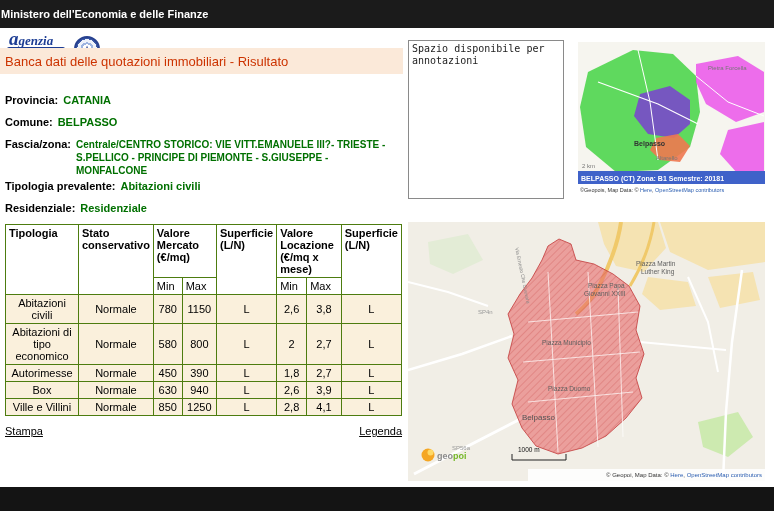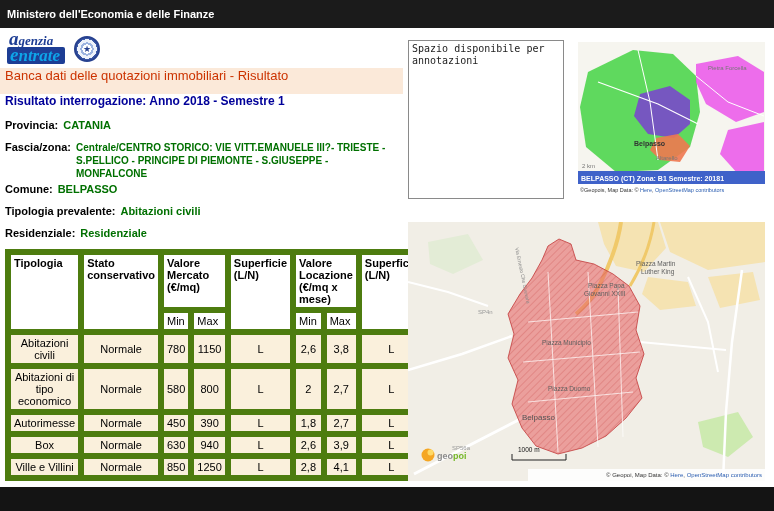--- a/index.html
+++ b/index.html
@@ -1,48 +1,48 @@
 <!DOCTYPE html>
 <html><head>
 <meta charset="utf-8">
 <style>
   *{box-sizing:border-box;margin:0;padding:0}
   html,body{width:774px;height:511px}
   body{font-family:"Liberation Sans",sans-serif;background:#fff}
   .screen{position:relative;width:774px;height:511px;overflow:hidden;background:#fff}
 
   .topbar{position:absolute;left:0;top:0;width:774px;height:28px;background:#1b1b1b;color:#fff;
-          font-size:11px;font-weight:bold;display:flex;align-items:center;padding-left:7px}
+          font-size:11px;font-weight:bold;display:flex;align-items:center;padding-left:1px}
   .bottombar{position:absolute;left:0;top:487px;width:774px;height:24px;background:#141414}
 
   .logo{position:absolute;left:7px;top:33px;display:flex;align-items:center}
   .logo-l1{font-family:"Liberation Serif",serif;font-style:italic;font-weight:bold;color:#1d3d94;
            font-size:13px;line-height:12px;padding-left:2px}
   .logo-l1::first-letter{font-size:19px}
   .logo-l2{font-family:"Liberation Serif",serif;font-style:italic;font-weight:bold;color:#0ea5e9;
            background:#1d3d94;font-size:17px;line-height:15px;padding:0 5px 1px 3px;border-radius:2px}
   .logo-l2::first-letter{font-size:19px}
   .emblem{width:26px;height:26px;border-radius:50%;margin-left:9px;margin-top:1px;
           border:2px solid #27418f;
           background:radial-gradient(circle at 50% 50%, #ffffff 0 30%, #9db4e0 30% 42%, #eef2fa 42% 62%, #3a57a5 62% 100%);
           display:flex;align-items:center;justify-content:center;color:#27418f;font-size:9px}
 
-  .titlebar{position:absolute;left:0;top:68px;width:403px;height:26px;background:#fbe9d9;
-            color:#cc3300;font-size:13px;display:flex;padding-left:5px}
+  .titlebar{position:absolute;left:0;top:48px;width:403px;height:26px;background:#fbe9d9;
+            color:#cc3300;font-size:13px;display:flex;align-items:center;padding-left:5px}
 
   .leftcol{position:absolute;left:5px;top:94px;width:397px}
   .result{color:#000099;font-weight:bold;font-size:12px;margin-bottom:11px}
   .frow{display:flex;font-size:11px;margin-bottom:9px;line-height:13px}
   .frow.tight{margin-bottom:3px}
   .flabel{font-weight:bold;color:#000;margin-right:5px;white-space:nowrap}
   .fvalue{font-weight:bold;color:#007000}
   .fvalue.small{font-size:10px}
 
   table{border-collapse:collapse;width:100%;margin-top:4px}
-  th,td{border:6px solid #4d7c0f;font-size:11px;padding:2px 3px}
+  th,td{border:1px solid #4d7c0f;font-size:11px;padding:2px 3px}
   th{background:#fff;text-align:left;font-weight:bold;vertical-align:top}
   th.sub{font-weight:normal}
   td{background:#faf0dc;text-align:center;vertical-align:middle;color:#000}
 
   .linksrow{display:flex;justify-content:space-between;margin-top:9px;font-size:11px}
   .plainlink{color:#000;text-decoration:underline;cursor:pointer}
 
   .annot{position:absolute;left:408px;top:40px;width:156px;height:159px;
          font-family:"DejaVu Sans Mono",monospace;font-size:10px;color:#222;
          border:1px solid #8a8a8a;padding:2px 3px;resize:none;background:#fff;line-height:12px}
@@ -78,33 +78,32 @@
       <div class="logo-l2">entrate</div>
     </div>
     <div class="emblem">★</div>
   </div>
 
   <div class="titlebar">
     <span>Banca dati delle quotazioni immobiliari - Risultato</span>
   </div>
 
   <div class="leftcol">
-    <div class="result">Risultato interrogazione: Anno 2018 - Semestre 1</div>
 
     <div class="frow">
       <span class="flabel">Provincia:</span>
       <span class="fvalue">CATANIA</span>
+    </div>
+    <div class="frow">
+      <span class="flabel">Comune:</span>
+      <span class="fvalue">BELPASSO</span>
     </div>
     <div class="frow tight">
       <span class="flabel">Fascia/zona:</span>
       <span class="fvalue small">Centrale/CENTRO STORICO: VIE VITT.EMANUELE III?- TRIESTE - S.PELLICO - PRINCIPE DI PIEMONTE - S.GIUSEPPE - MONFALCONE</span>
-    </div>
-    <div class="frow">
-      <span class="flabel">Comune:</span>
-      <span class="fvalue">BELPASSO</span>
     </div>
     <div class="frow">
       <span class="flabel">Tipologia prevalente:</span>
       <span class="fvalue">Abitazioni civili</span>
     </div>
     <div class="frow">
       <span class="flabel">Residenziale:</span>
       <span class="fvalue">Residenziale</span>
     </div>
 

